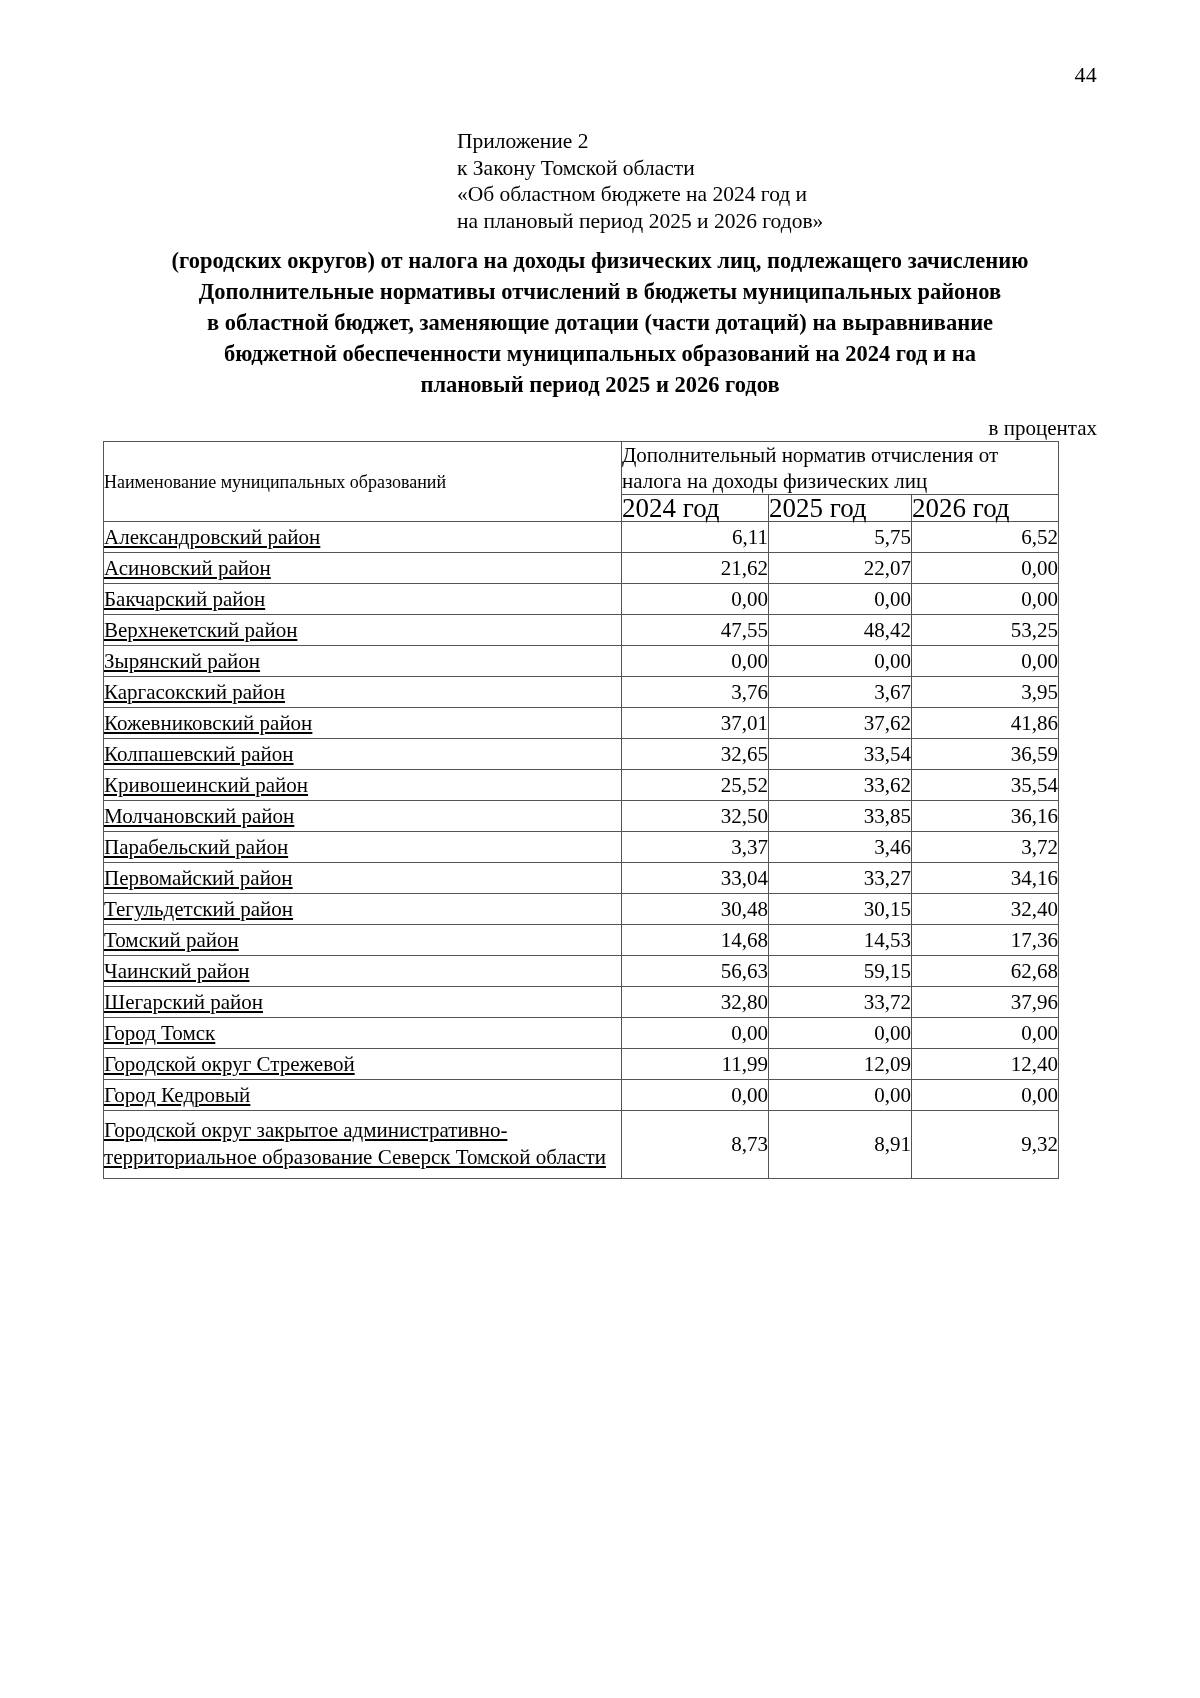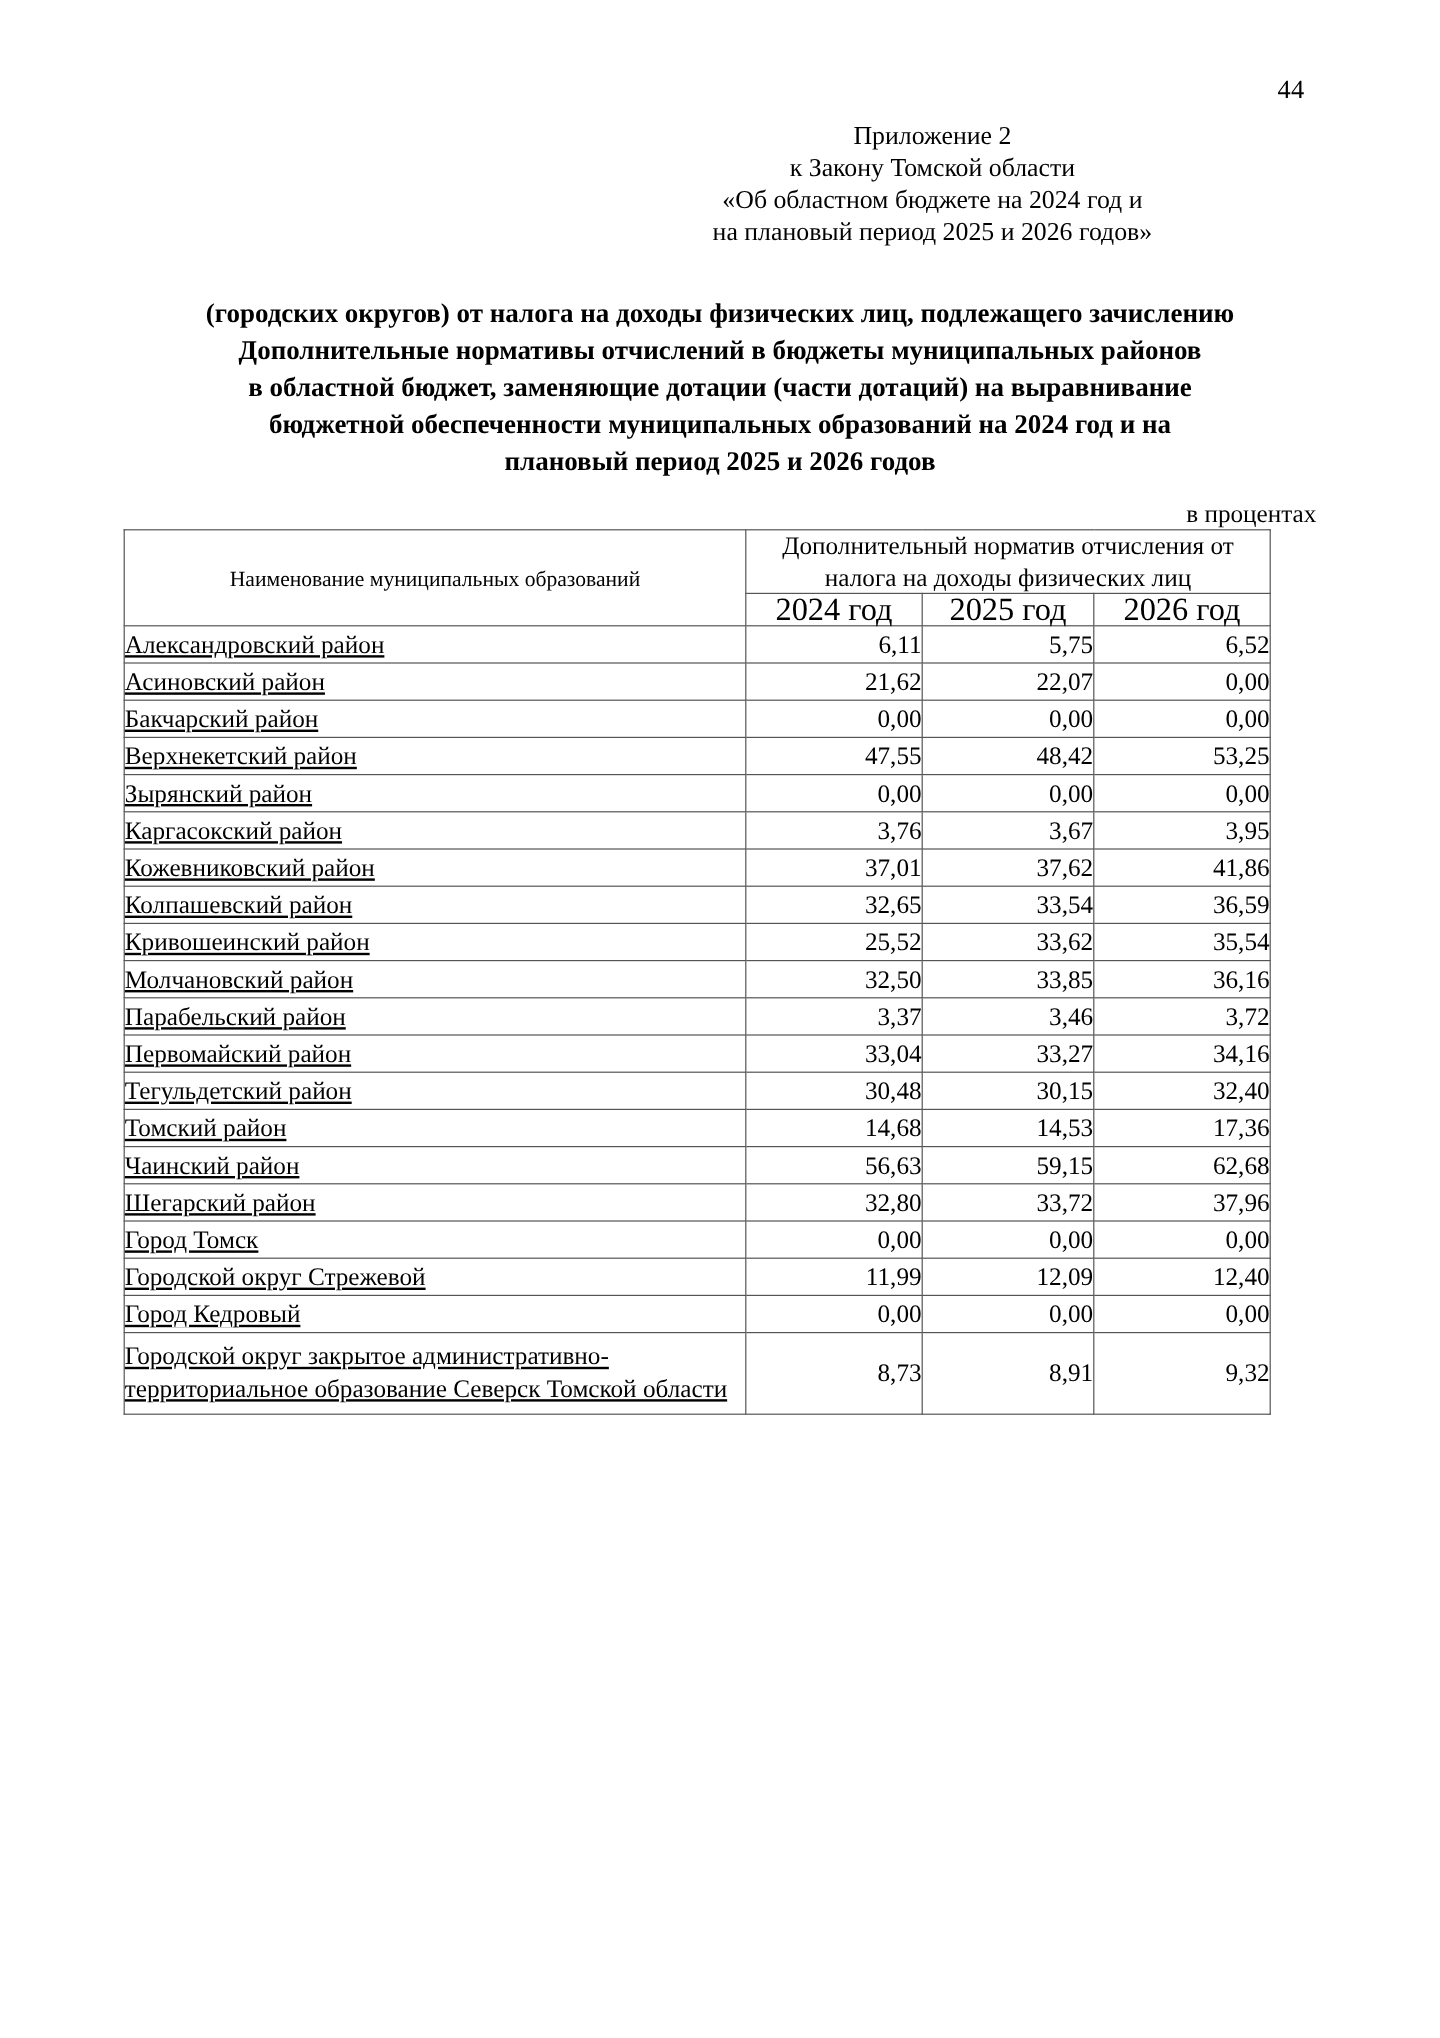--- a/index.html
+++ b/index.html
@@ -20,33 +20,33 @@
     width: 1200px;
     height: 1698px;
     box-sizing: border-box;
     padding: 0;
   }
 
   
   .page-number {
     position: absolute;
     top: 62px;
-    right: 113px;
+    right: 103px;
     font-size: 22px;
     line-height: 1.2;
     letter-spacing: .2px;
   }
 
   
   .appendix-block {
     position: absolute;
-    top: 100px;
+    top: 128px;
     right: 103px;
     width: 640px;
-    text-align: center;
+    text-align: left;
     font-size: 21.5px;
     line-height: 26.5px;
   }
   .appendix-block div { white-space: nowrap; }
 
   
   .doc-title {
     position: absolute;
     top: 245px;
     left: 110px;
@@ -81,21 +81,21 @@
     font-size: 20.5px;
   }
   table.main th,
   table.main td {
     border: 1px solid #555;
     padding: 0;
     vertical-align: middle;
     font-weight: normal;
   }
   table.main thead th {
-    text-align: center;
+    text-align: left;
     line-height: 26px;
   }
   .th-name {
     padding: 6px 10px;
     font-size: 18px;
   }
   .th-group {
     padding: 7px 12px 5px 12px;
     font-size: 21px;
     line-height: 27px;

